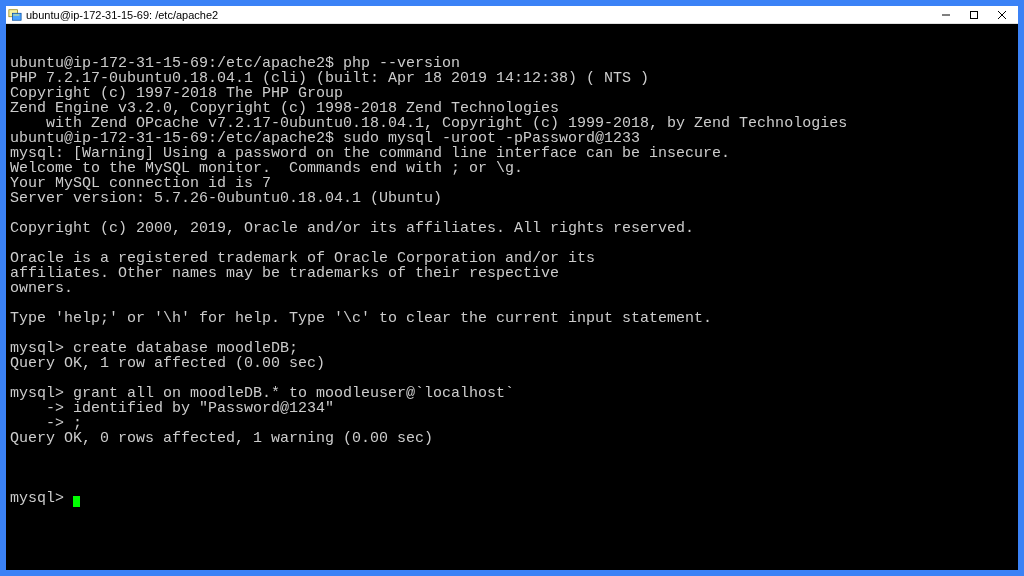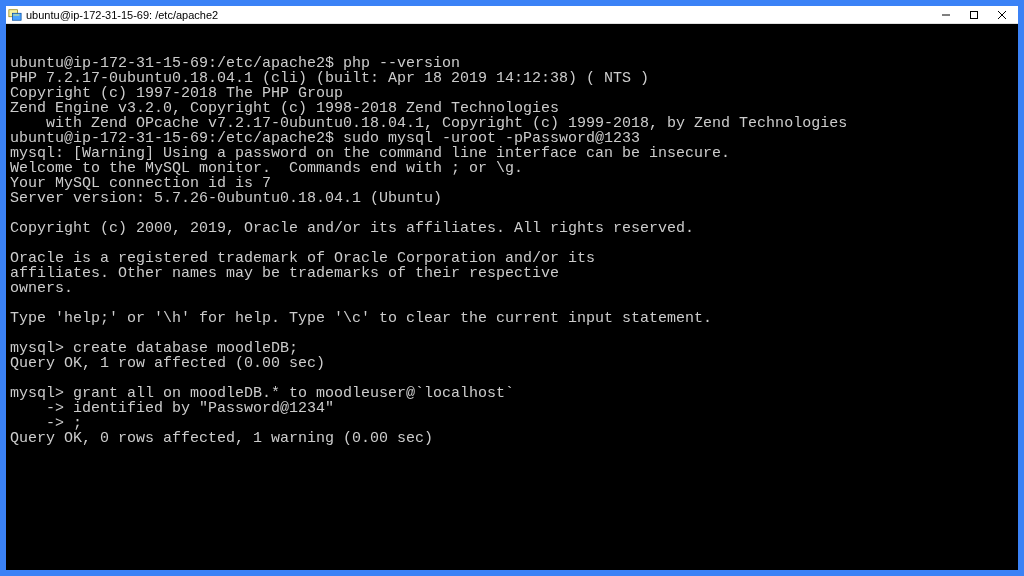--- a/index.html
+++ b/index.html
@@ -112,14 +112,15 @@
       <div class="ctrl-btn close">
         <svg width="10" height="10" viewBox="0 0 10 10">
             <line x1="1" y1="1" x2="9" y2="9" stroke="currentColor" stroke-width="1"></line>
             <line x1="9" y1="1" x2="1" y2="9" stroke="currentColor" stroke-width="1"></line>
           </svg>
       </div>
     </div>
   </div>
   <div class="terminal">
     <div id="terminal-lines"><div class="line">ubuntu@ip-172-31-15-69:/etc/apache2$ php --version</div><div class="line">PHP 7.2.17-0ubuntu0.18.04.1 (cli) (built: Apr 18 2019 14:12:38) ( NTS )</div><div class="line">Copyright (c) 1997-2018 The PHP Group</div><div class="line">Zend Engine v3.2.0, Copyright (c) 1998-2018 Zend Technologies</div><div class="line">    with Zend OPcache v7.2.17-0ubuntu0.18.04.1, Copyright (c) 1999-2018, by Zend Technologies</div><div class="line">ubuntu@ip-172-31-15-69:/etc/apache2$ sudo mysql -uroot -pPassword@1233</div><div class="line">mysql: [Warning] Using a password on the command line interface can be insecure.</div><div class="line">Welcome to the MySQL monitor.  Commands end with ; or \g.</div><div class="line">Your MySQL connection id is 7</div><div class="line">Server version: 5.7.26-0ubuntu0.18.04.1 (Ubuntu)</div><div class="line">&nbsp;</div><div class="line">Copyright (c) 2000, 2019, Oracle and/or its affiliates. All rights reserved.</div><div class="line">&nbsp;</div><div class="line">Oracle is a registered trademark of Oracle Corporation and/or its</div><div class="line">affiliates. Other names may be trademarks of their respective</div><div class="line">owners.</div><div class="line">&nbsp;</div><div class="line">Type 'help;' or '\h' for help. Type '\c' to clear the current input statement.</div><div class="line">&nbsp;</div><div class="line">mysql&gt; create database moodleDB;</div><div class="line">Query OK, 1 row affected (0.00 sec)</div><div class="line">&nbsp;</div><div class="line">mysql&gt; grant all on moodleDB.* to moodleuser@`localhost`</div><div class="line">    -&gt; identified by "Password@1234"</div><div class="line">    -&gt; ;</div><div class="line">Query OK, 0 rows affected, 1 warning (0.00 sec)</div><div class="line">&nbsp;</div></div>
+    <div class="line"><span>mysql&gt; </span><span class="cursor"></span></div>
   </div>
 </div>
 
 </body></html>

